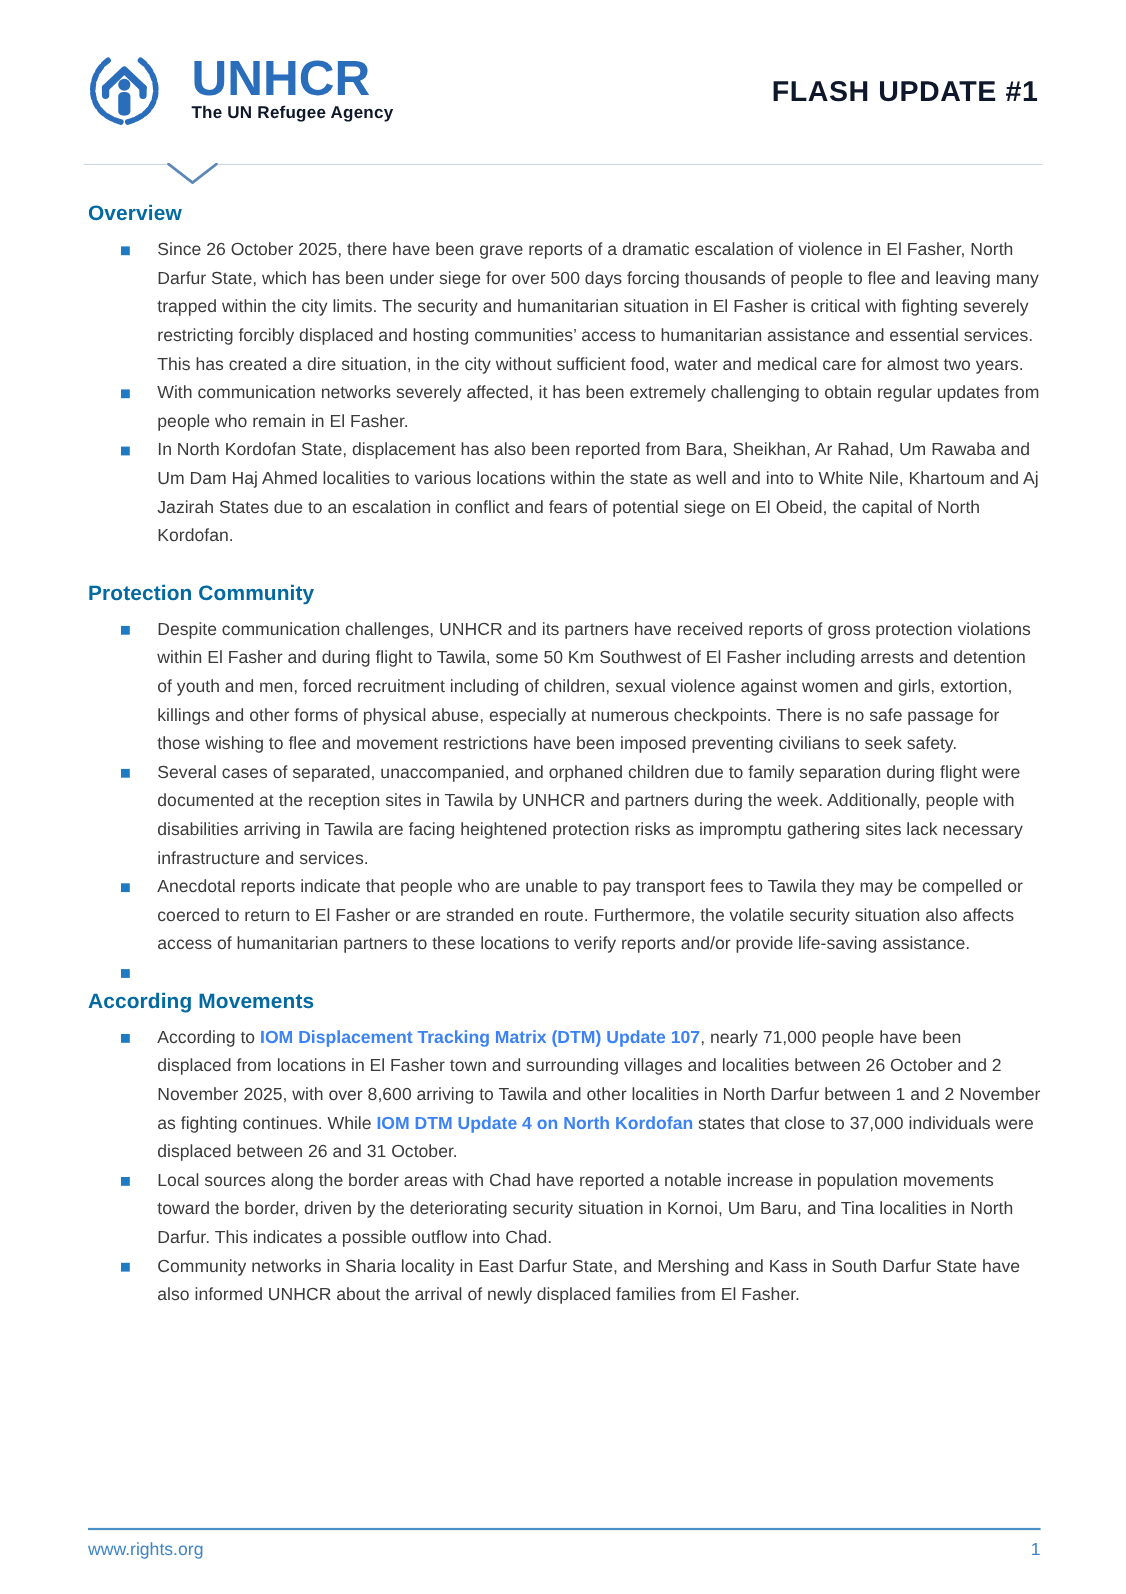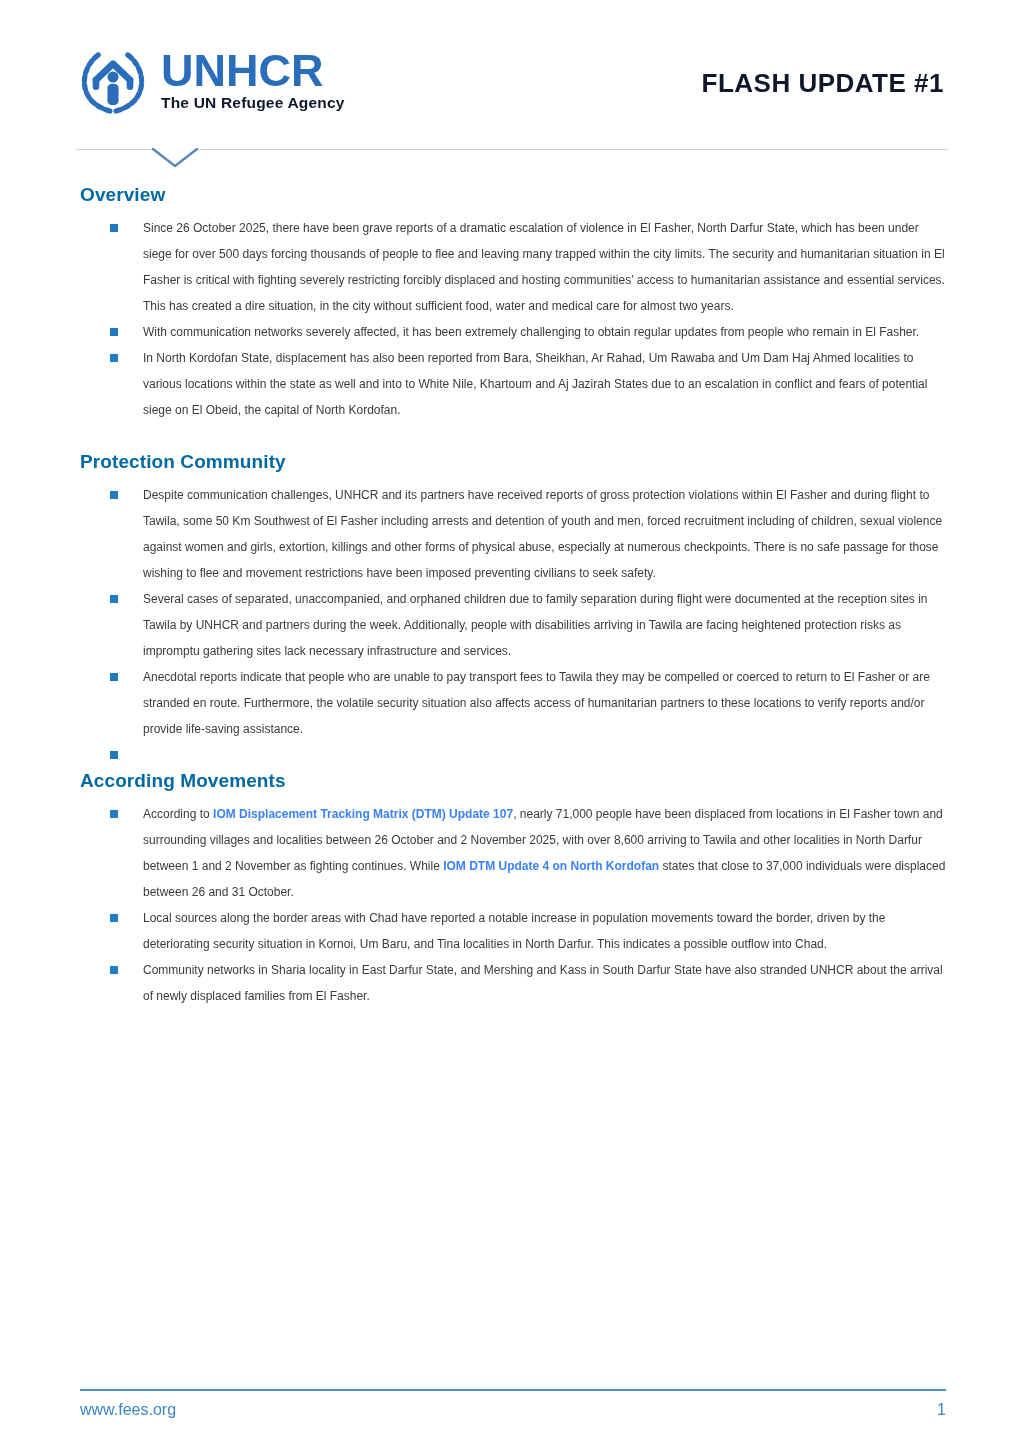--- a/index.html
+++ b/index.html
@@ -19,21 +19,21 @@
     background: #ffffff;
   }
 
   
   .header {
     display: flex;
     justify-content: space-between;
     align-items: flex-start;
     padding: 46px 80px 0 76px;
   }
-  .logo { display: flex; align-items: flex-start; gap: 11px; }
+  .logo { display: flex; align-items: flex-start; gap: 24px; }
   .emblem { width: 74px; height: 68px; flex: 0 0 auto; }
   .logo-text { display: flex; flex-direction: column; margin-top: 2px; }
   .logo-org {
     font-size: 45px;
     font-weight: bold;
     letter-spacing: 0px;
     color: #2a6ebb;
     line-height: 1.0;
   }
   .logo-tagline {
@@ -86,21 +86,21 @@
     color: #0369a1;
     margin: 28px 0 9px 0;
     letter-spacing: 0.1px;
   }
   .doc-section:first-of-type h2 { margin-top: 0; }
 
   .bullets { list-style: none; }
   .bullet {
     position: relative;
     padding-left: 63px;
-    font-size: 12px;
+    font-size: 16px;
     line-height: 26px;
     color: #3b3b3b;
   }
   .bullet .marker {
     position: absolute;
     left: 30px;
     top: 9px;
     width: 8px;
     height: 8px;
     background: #1f7ac4;
@@ -182,24 +182,24 @@
             <li class="bullet"><span class="marker"></span><span>Several cases of separated, unaccompanied, and orphaned children due to family separation during flight were documented at the reception sites in Tawila by UNHCR and partners during the week. Additionally, people with disabilities arriving in Tawila are facing heightened protection risks as impromptu gathering sites lack necessary infrastructure and services.</span></li>
             <li class="bullet"><span class="marker"></span><span>Anecdotal reports indicate that people who are unable to pay transport fees to Tawila they may be compelled or coerced to return to El Fasher or are stranded en route. Furthermore, the volatile security situation also affects access of humanitarian partners to these locations to verify reports and/or provide life-saving assistance.</span></li>
             <li class="bullet"><span class="marker"></span></li>
           </ul>
         </section>
         <section class="doc-section">
           <h2>According Movements</h2>
           <ul class="bullets">
             <li class="bullet"><span class="marker"></span><span>According to </span><span class="link">IOM Displacement Tracking Matrix (DTM) Update 107</span><span>, nearly 71,000 people have been displaced from locations in El Fasher town and surrounding villages and localities between 26 October and 2 November 2025, with over 8,600 arriving to Tawila and other localities in North Darfur between 1 and 2 November as fighting continues. While </span><span class="link">IOM DTM Update 4 on North Kordofan</span><span> states that close to 37,000 individuals were displaced between 26 and 31 October.</span></li>
             <li class="bullet"><span class="marker"></span><span>Local sources along the border areas with Chad have reported a notable increase in population movements toward the border, driven by the deteriorating security situation in Kornoi, Um Baru, and Tina localities in North Darfur. This indicates a possible outflow into Chad.</span></li>
-            <li class="bullet"><span class="marker"></span><span>Community networks in Sharia locality in East Darfur State, and Mershing and Kass in South Darfur State have also stranded UNHCR about the arrival of newly displaced families from El Fasher.</span></li>
+            <li class="bullet"><span class="marker"></span><span>Community networks in Sharia locality in East Darfur State, and Mershing and Kass in South Darfur State have also informed UNHCR about the arrival of newly displaced families from El Fasher.</span></li>
           </ul>
         </section>
       </div>
   </div>
 
   <div class="footer">
-    <span class="footer-site">www.fees.org</span>
+    <span class="footer-site">www.rights.org</span>
     <span class="footer-page">1</span>
   </div>
 
 </div>
 
 </body></html>

